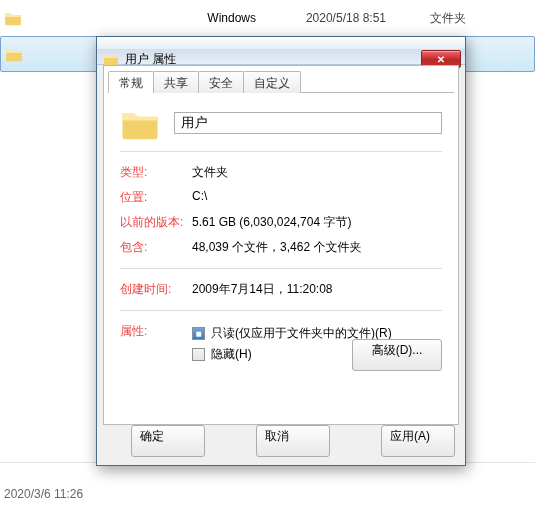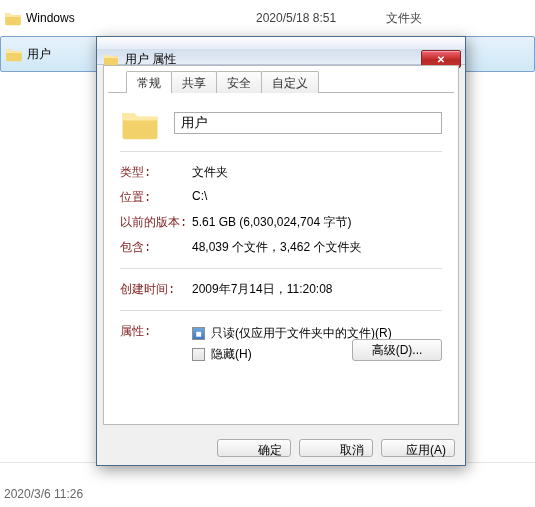--- a/index.html
+++ b/index.html
@@ -17,20 +17,21 @@
   .explorer-bg {
     position: absolute;
     top: 0; left: 0; right: 0; bottom: 0;
     background: #fff;
   }
   .row {
     display: flex;
     align-items: center;
     height: 36px;
     padding: 17px 4px;
+    text-align: right;
   }
   .row.selected {
     background: linear-gradient(#e6f2fb, #cfe8f7);
     border: 1px solid #7da2ce;
     border-radius: 2px;
   }
   .row .ficon { width: 18px; height: 18px; margin-right: 4px; display:flex; align-items:center; justify-content:center;}
   .row .fname { flex: 0 0 230px; }
   .row .fdate { flex: 0 0 130px; color: #404040;}
   .row .ftype { flex: 0 0 80px; color: #444;}
@@ -73,21 +74,21 @@
   .dbody {
     position: absolute;
     top: 28px; left: 6px; right: 6px; bottom: 40px;
     background: #fff;
     border: 1px solid #b9b9b9;
   }
   .tabs {
     display:flex;
     height: 22px;
     margin-top: 4px;
-    margin-left: 22px;
+    margin-left: 4px;
     gap: 0;
   }
   .tab {
     padding: 3px 10px 0;
     border: 1px solid #b9b9b9;
     border-bottom: none;
     background: linear-gradient(#fdfdfd,#ededed);
     border-radius: 2px 2px 0 0;
     position: relative;
     top: 1px;
@@ -117,55 +118,56 @@
     padding: 3px 6px;
     background:#fff;
     height: 22px;
   }
   hr.sep {
     border: none;
     border-top: 1px solid #ddd;
     margin: 8px 0;
   }
   .kv { display:flex; padding: 4px 0; }
-  .kv .k { flex: 0 0 72px; color:#7f1d1d;font-family:Liberation Mono, monospace;}
+  .kv .k { flex: 0 0 72px; color:#ef4444;}
   .kv .v { flex: 1; color:#000;}
   .attrs { margin-top: 4px;}
   .chk { display:flex; align-items:center; gap:6px; padding: 2px 0;}
   .chkbox {
     width:13px; height:13px;
     border:1px solid #8e8f8f;
     background: linear-gradient(#f4f4f4,#e4e4e4);
     display:inline-block;
   }
   .chkbox.checked {
     background: linear-gradient(#6fa6d9,#3878c7);
     color:#fff;
     font-size:10px; line-height:11px; text-align:center;
   }
   .advbtn {
     position:absolute;
-    width: 90px; height: 22px;
+    width: 90px; height: 32px;
     border: 1px solid #acacac;
     background: linear-gradient(#fdfdfd,#e8e8e8);
     border-radius: 3px;
     text-align:center; line-height:20px;
   }
   .btnrow {
     position: absolute;
     bottom: 8px; right: 10px;
     display:flex; gap: 8px;
   }
   .btn {
-    min-width: 74px; height: 18px;
+    min-width: 74px; height: 32px;
     border: 1px solid #acacac;
     background: linear-gradient(#fdfdfd,#e8e8e8);
     border-radius: 3px;
-    text-align:right; line-height:20px;
+    text-align:left; line-height:20px;
     padding: 0 8px;
+    margin-left: 43px;
   }
   svg.folder { width:100%; height:100%; }
 </style>
 </head>
 <body>
 
 <div class="explorer-bg">
   <div id="rows">
       <div class="row">
         <span class="ficon">

